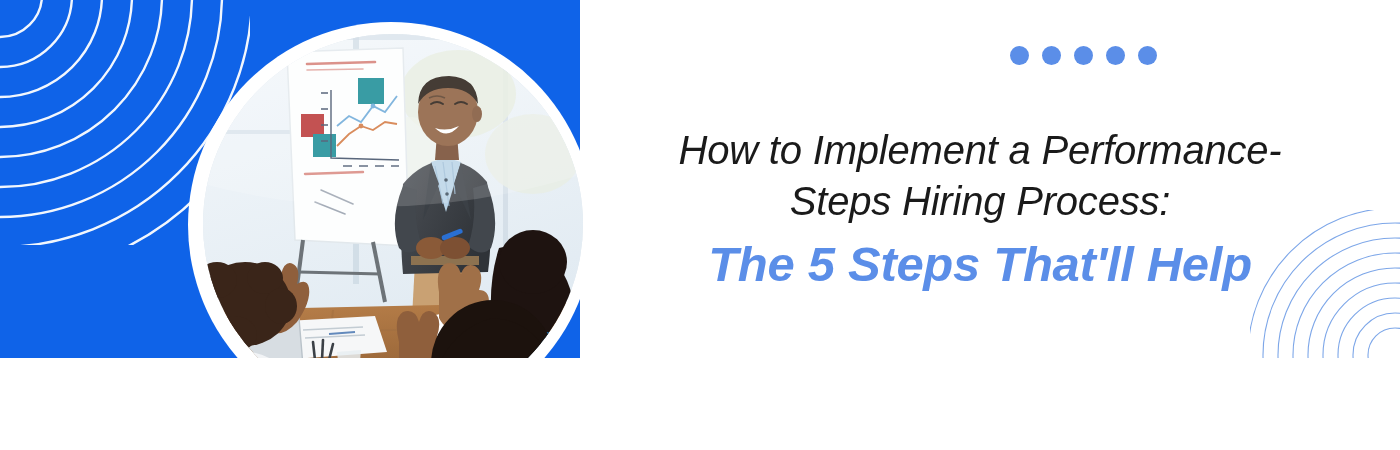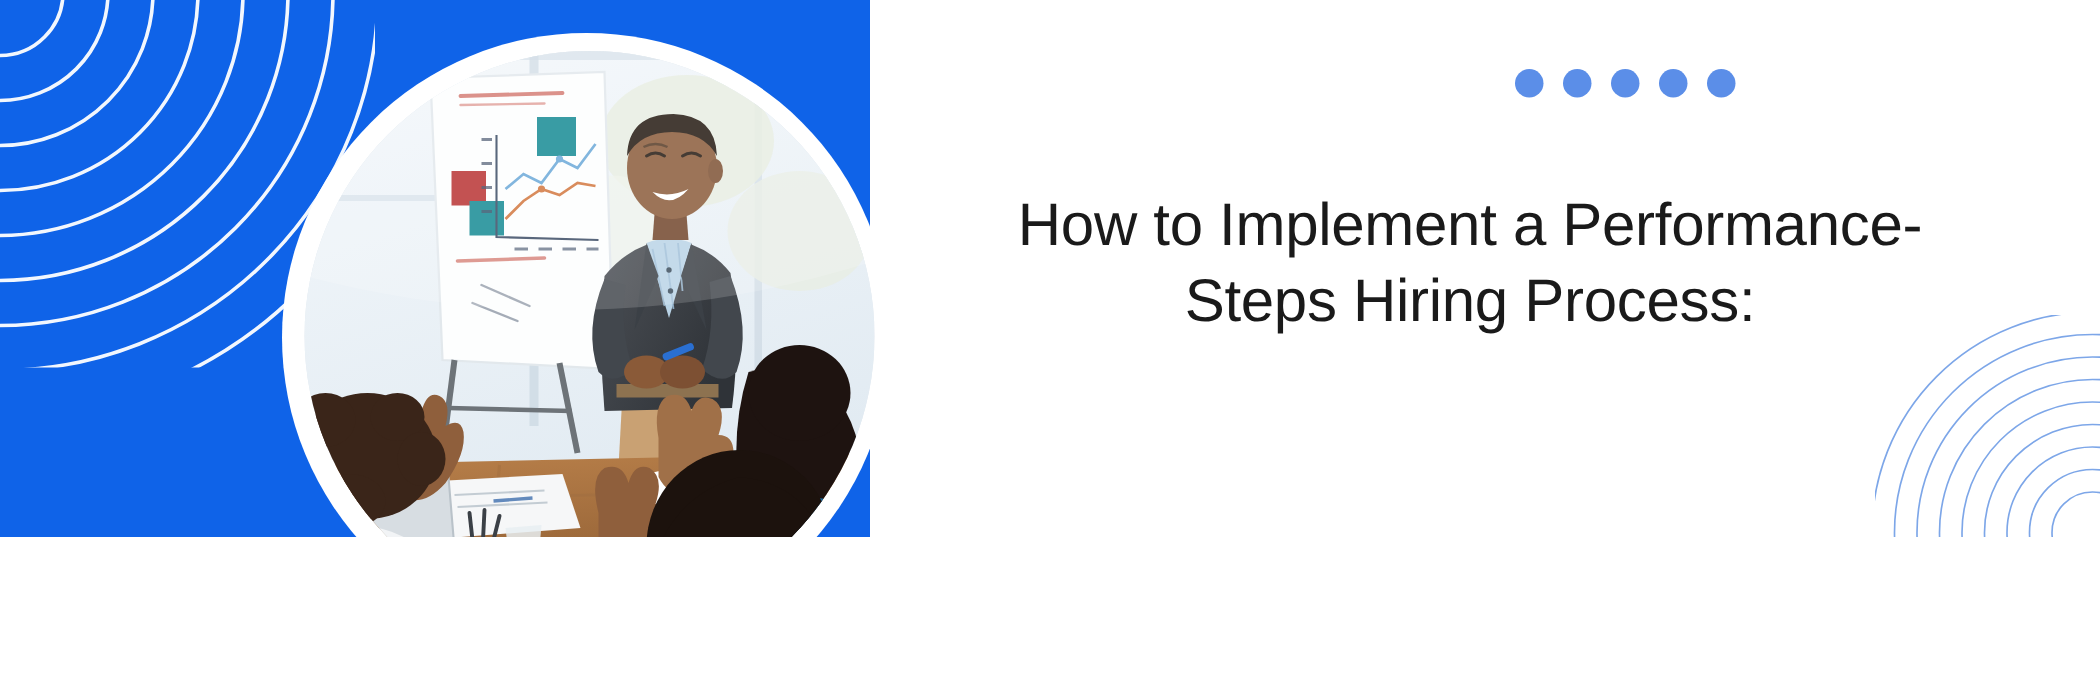--- a/index.html
+++ b/index.html
@@ -7,20 +7,21 @@
     width:1400px;height:450px;
     background:#ffffff;
     font-family:"Liberation Sans", sans-serif;
     overflow:hidden;
   }
   #banner{
     position:relative;
     width:1400px;height:358px;
     background:#ffffff;
     overflow:hidden;
+    font-style:italic;
   }
 
   
   #blue-panel{
     position:absolute;left:0;top:0;
     width:580px;height:450px;
     overflow:hidden;
   }
   #blue-fill{
     position:absolute;left:0;top:0;
@@ -324,20 +325,21 @@
     <span class="dot"></span>
     <span class="dot"></span>
     <span class="dot"></span>
     <span class="dot"></span>
     <span class="dot"></span>
   </div>
 
   <div id="headline-block">
     <div class="headline-line">How to Implement a Performance-</div>
     <div class="headline-line">Steps Hiring Process:</div>
+    <div id="headline-accent">The 5 Steps That'll Help</div>
   </div>
 
   <div id="dots-bottom" class="dot-row">
     <span class="dot"></span>
     <span class="dot"></span>
     <span class="dot"></span>
     <span class="dot"></span>
     <span class="dot"></span>
   </div>
 

